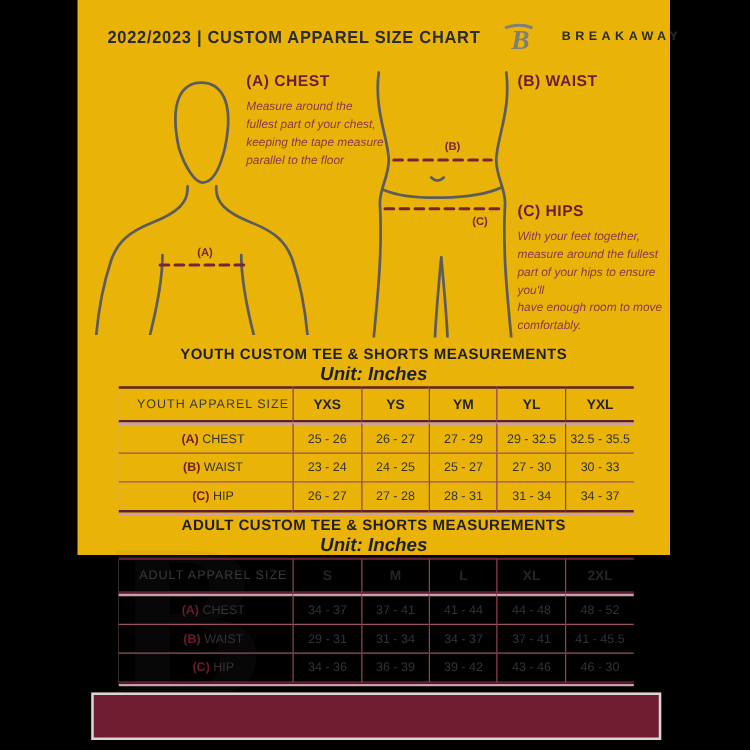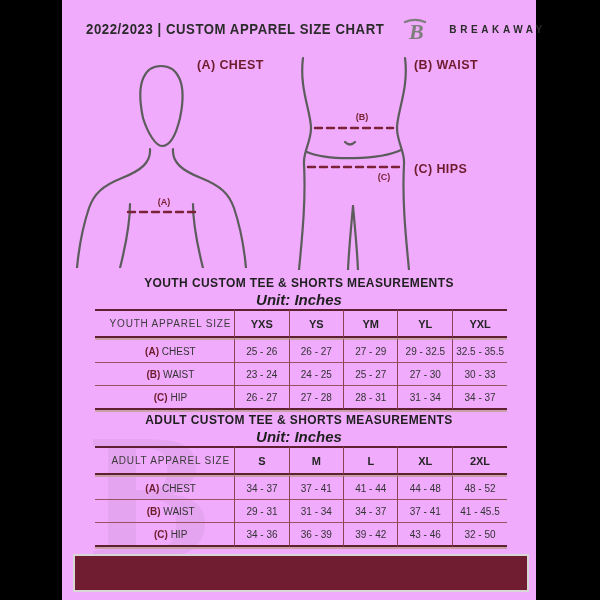--- a/index.html
+++ b/index.html
@@ -13,22 +13,22 @@
     --accent: #6e1b2e;
     --accent-text: #8d3650;
     --line-dark: #5e2030;
     --line-mid: #8d4254;
     --line-light: #c9a0aa;
     --ink: #2e2e2e;
     --footer-bar: #701d31;
   }
   #doc {
     position: absolute; left: 62px; top: 0;
-    width: 474px; height: 600px;
-    background: #f0abfc;
+    width: 474px; height: 444px;
+    background: #eab308;
   }
   
   .hdr {
     position: absolute; top: 16px; left: 24px; right: 22px;
     display: flex; align-items: center; justify-content: space-between;
   }
   .hdr-title {
     font-size: 14px; font-weight: bold; color: #2b2b2b;
     letter-spacing: 0.6px; transform: scaleX(0.94); transform-origin: left center;
     white-space: nowrap;
@@ -133,26 +133,29 @@
     <path d="M 77 150 C 75 172 73 192 72 214"></path>
     <path d="M 77 150 C 79 172 81 192 82 214"></path>
     <path class="dash" d="M 39 72 L 117 72"></path>
     <path class="dash" d="M 32 111 L 124 111"></path>
     <text x="86" y="64" text-anchor="middle">(B)</text>
     <text x="108" y="124" text-anchor="middle">(C)</text>
   </svg>
 
   <div class="instr" style="left:135px; top:58px; width:110px;">
     <h3>(A) CHEST</h3>
+    <p>Measure around the fullest part of your chest, keeping the tape measure parallel to the floor</p>
   </div>
   <div class="instr" style="left:352px; top:58px; width:118px;">
     <h3>(B) WAIST</h3>
   </div>
   <div class="instr" style="left:352px; top:162px; width:118px;">
     <h3>(C) HIPS</h3>
+    <p>With your feet together, measure around the fullest part of your hips to ensure you'll
+have enough room to move comfortably.</p>
   </div>
 
   <div class="section-title" style="top:276px;">YOUTH CUSTOM TEE &amp; SHORTS MEASUREMENTS</div>
   <div class="unit-line" style="top:291px;">Unit: Inches</div>
   <table class="size-table" style="top:309px;">
       <thead>
         <tr>
           <th class="label-col">YOUTH APPAREL SIZE</th>
           <th>YXS</th>
           <th>YS</th>
@@ -218,20 +221,20 @@
           <td>34 - 37</td>
           <td>37 - 41</td>
           <td>41 - 45.5</td>
         </tr>
         <tr>
           <td class="label-col"><span class="row-prefix">(C) </span><span>HIP</span></td>
           <td>34 - 36</td>
           <td>36 - 39</td>
           <td>39 - 42</td>
           <td>43 - 46</td>
-          <td>32 - 50</td>
+          <td>46 - 30</td>
         </tr>
       </tbody>
     </table>
 
   <div id="watermark">B</div>
   <div id="footer-bar"></div>
 </div>
 
 </body></html>

